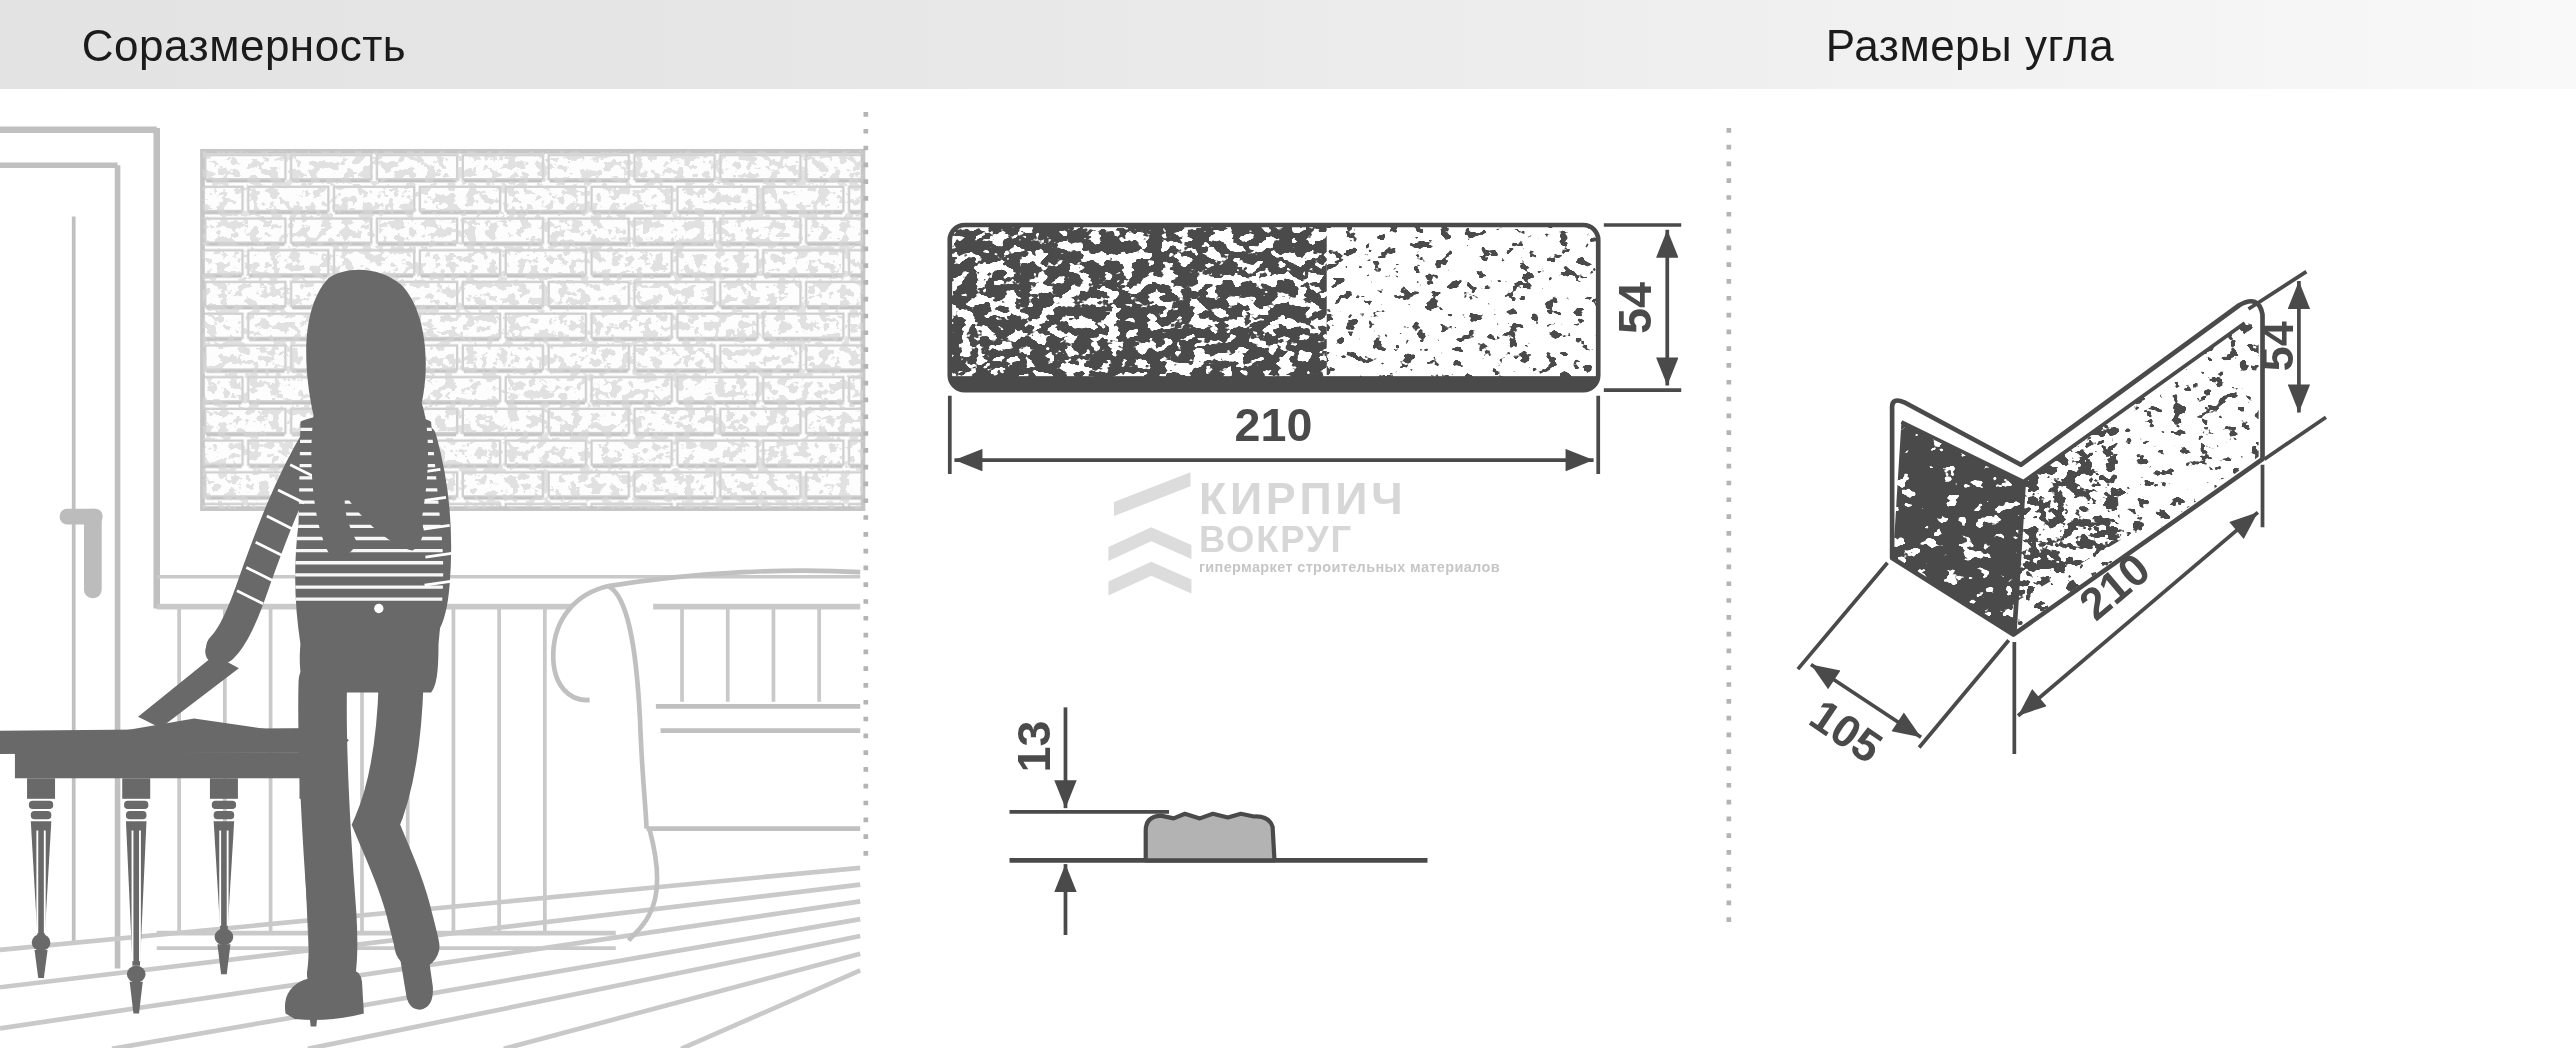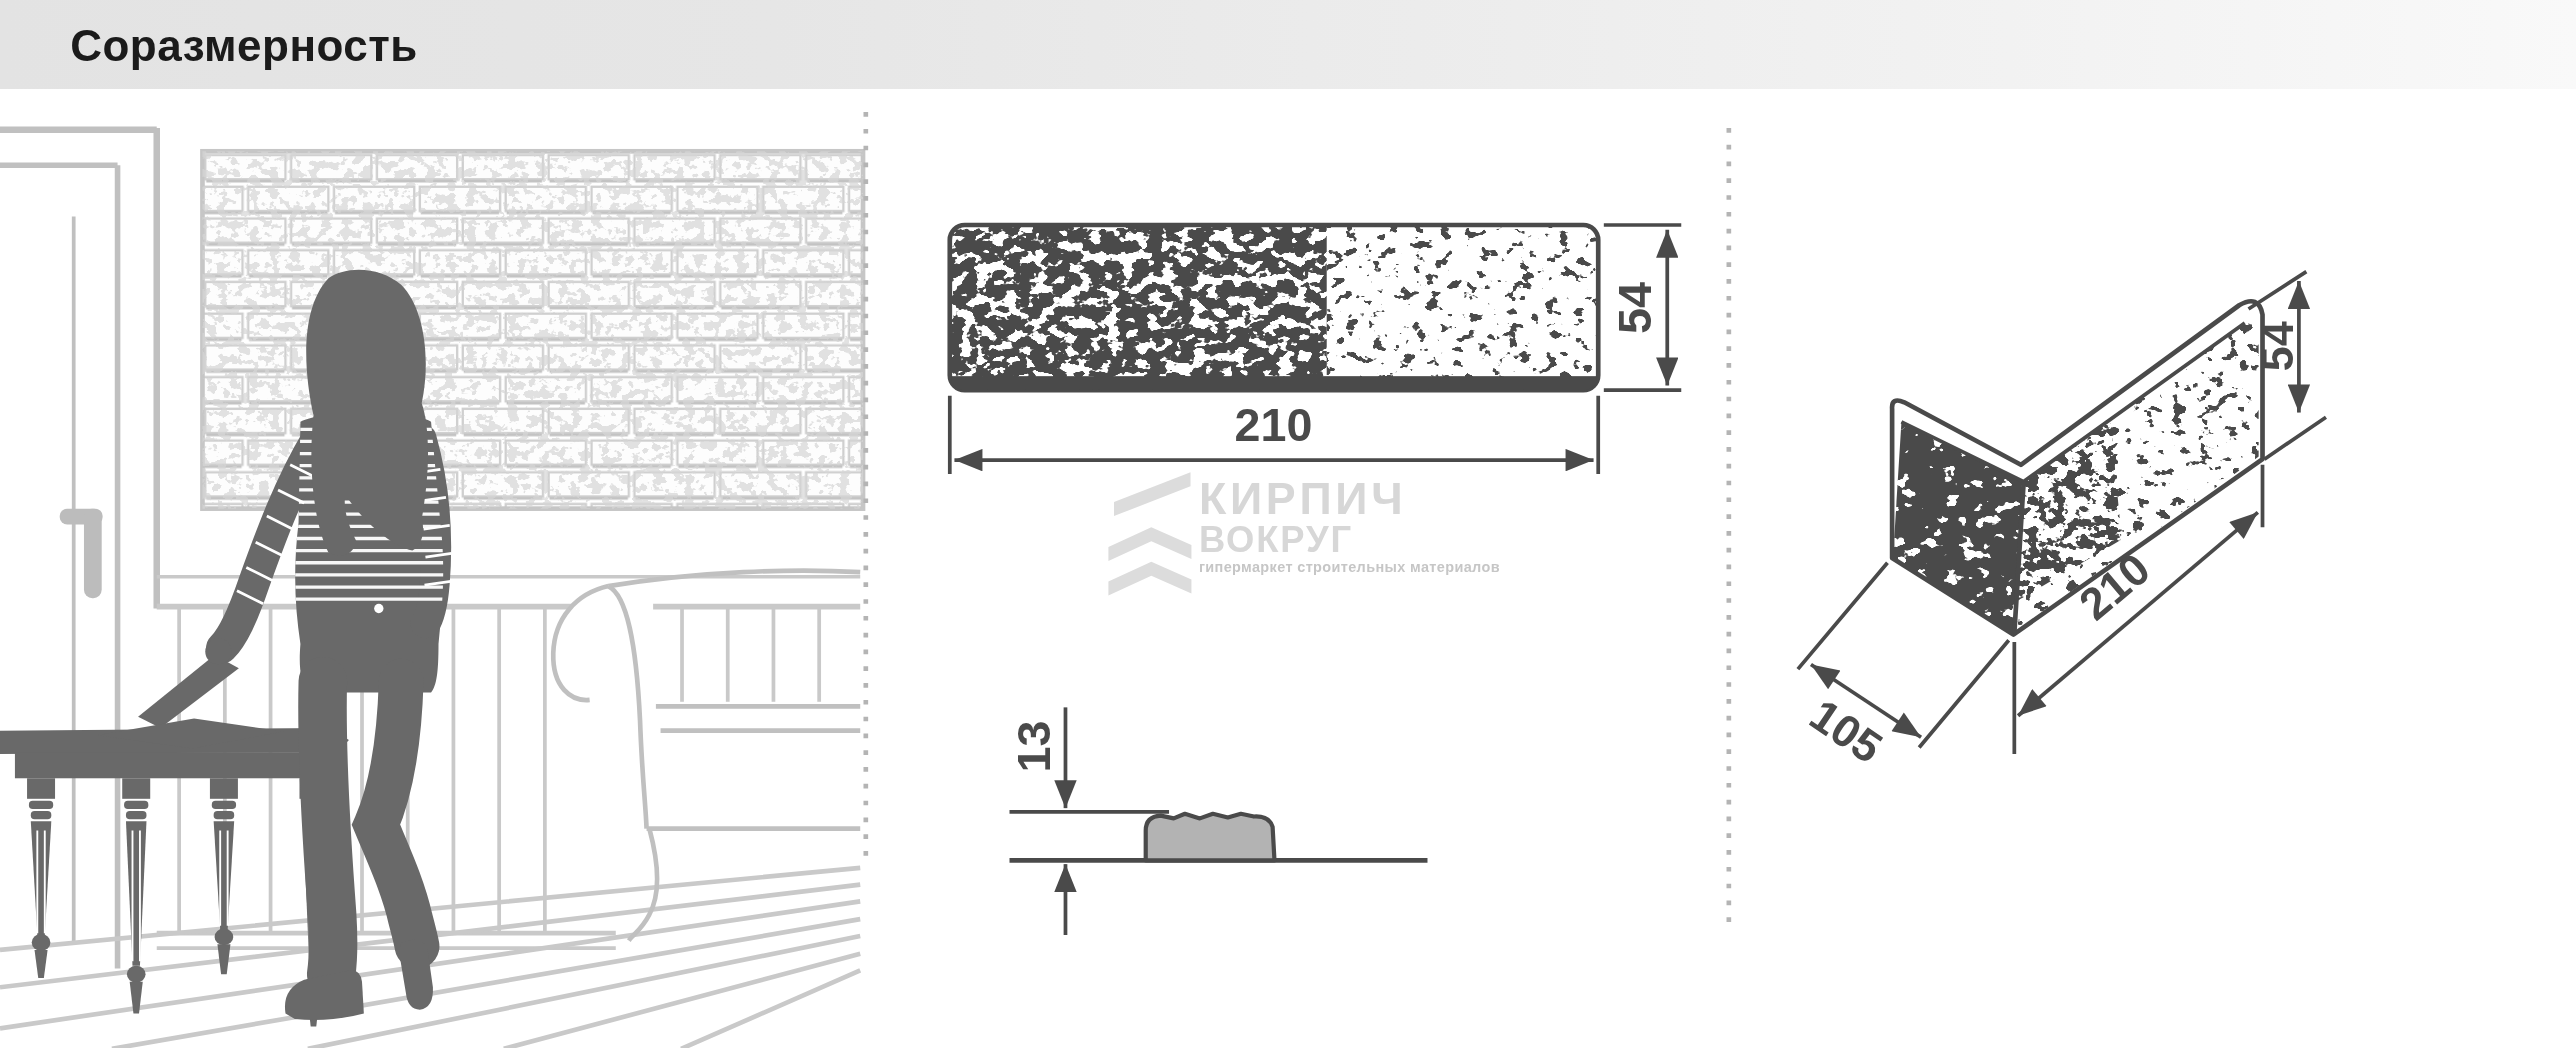--- a/index.html
+++ b/index.html
@@ -10,39 +10,40 @@
     background:#ffffff;
     font-family:"Liberation Sans", sans-serif;
   }
   .header{
     position:absolute;left:0;top:0;width:2576px;height:89px;
     background:linear-gradient(90deg,#e3e3e3 0%,#e6e6e6 30%,#ececec 55%,#f2f2f2 78%,#f9f9f9 100%);
   }
   .htitle{
     position:absolute;top:0;height:103px;line-height:91px;
     transform:translateX(-50%);
-    font-size:44px;color:#1b1b1b;letter-spacing:0.5px;white-space:nowrap;font-weight:bold;
+    font-size:44px;color:#1b1b1b;letter-spacing:0.5px;white-space:nowrap;
   }
   svg{position:absolute;left:0;top:0;}
   .ln-l{stroke:#c0c0c0;fill:none;}
   .ln-l2{stroke:#c9c9c9;fill:none;}
   .ln-d{stroke:#4a4a4a;fill:none;}
   .dimlbl{font:700 50px "Liberation Sans", sans-serif;fill:#4a4a4a;}
   .dimlbl-c{font:700 48px "Liberation Sans", sans-serif;fill:#4a4a4a;}
   .brand1{font:700 48px "Liberation Sans", sans-serif;fill:#d7d7d7;letter-spacing:4px;}
   .brand2{font:700 39px "Liberation Sans", sans-serif;fill:#d7d7d7;letter-spacing:2px;}
   .brand3{font:700 15.5px "Liberation Sans", sans-serif;fill:#c6c6c6;letter-spacing:0.4px;}
 </style>
 </head>
 <body>
 
 <div id="stage">
 
   <div class="header">
     <div class="htitle" style="left:244px">Соразмерность</div>
+    <div class="htitle" style="left:1970px">Размеры угла</div>
   </div>
 
   <svg width="2576" height="1049" viewBox="0 0 2761 1124">
     <defs>
       <marker id="arr" viewBox="0 0 10 8" refX="10" refY="4" markerWidth="8" markerHeight="6" orient="auto-start-reverse" markerUnits="strokeWidth">
         <path d="M0,0 L10,4 L0,8 Z" fill="#4a4a4a"></path>
       </marker>
 
       <filter id="texXD" x="-3%" y="-3%" width="106%" height="106%" color-interpolation-filters="sRGB">
         <feTurbulence type="fractalNoise" baseFrequency="0.06 0.08" numOctaves="3" seed="4"></feTurbulence>

